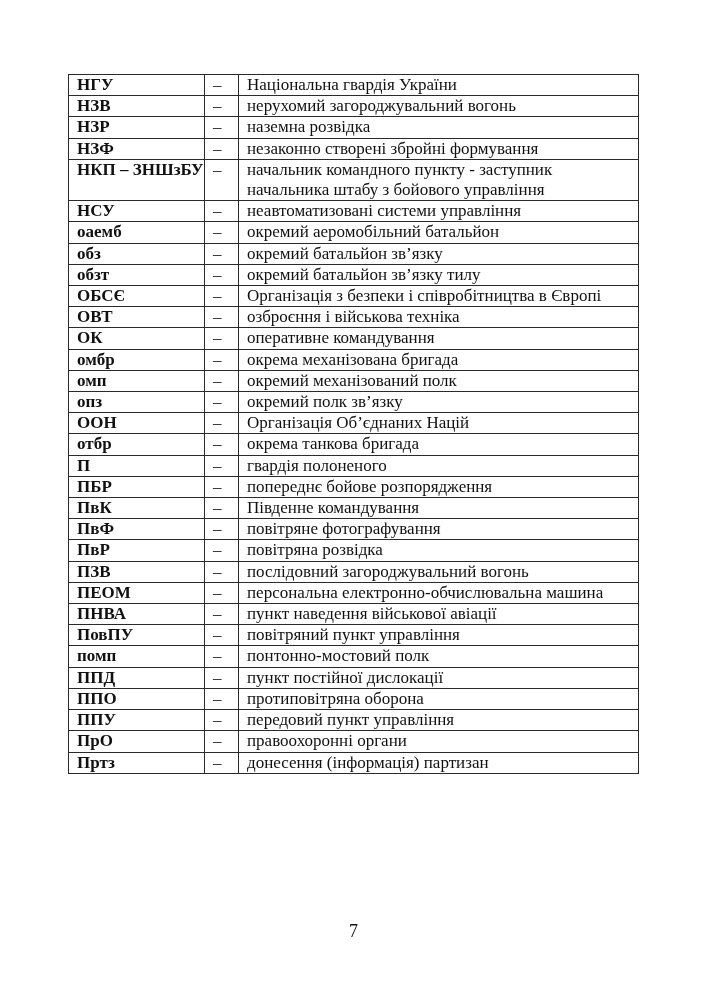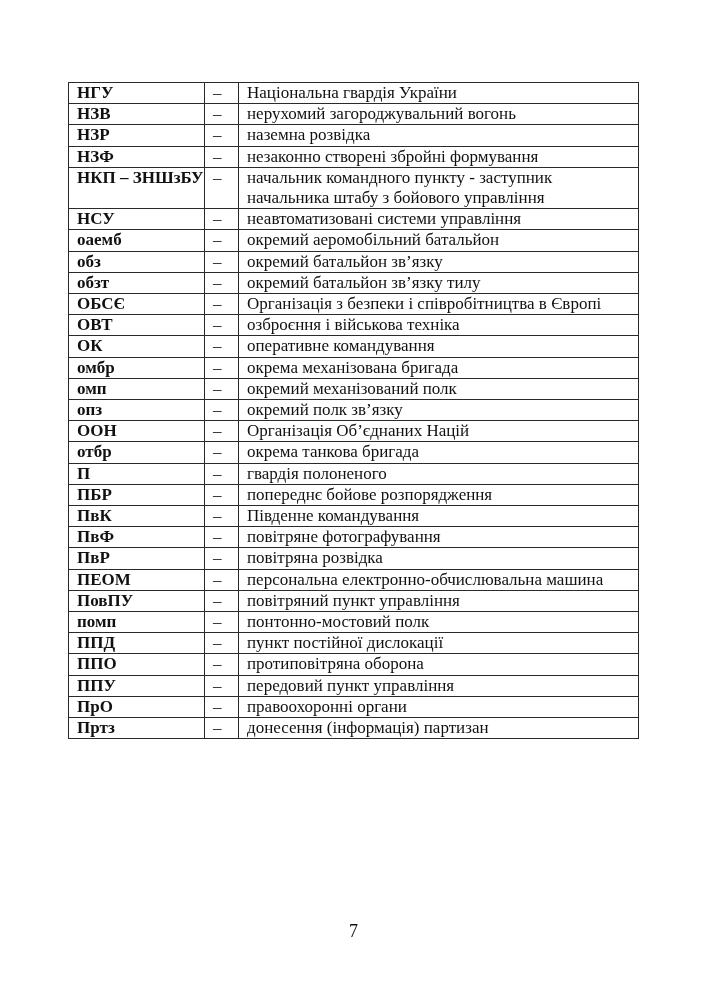--- a/index.html
+++ b/index.html
@@ -1,19 +1,19 @@
 <!DOCTYPE html>
 <html><head>
   <meta charset="utf-8">
   <style>
     html, body { margin: 0; padding: 0; background: #ffffff; }
     body { width: 707px; height: 1000px; position: relative; overflow: hidden;
            font-family: "Liberation Serif", "DejaVu Serif", serif; color: #111; }
     .page { position: absolute; left: 0; top: 0; width: 707px; height: 1000px; background: #fff; }
-    table.abbr { position: absolute; left: 68px; top: 82px; width: 570px;
+    table.abbr { position: absolute; left: 68px; top: 74px; width: 570px;
                  border-collapse: collapse; table-layout: fixed; }
     table.abbr td { border: 1.3px solid #2a2a2a; padding: 0 0 0 8px; vertical-align: top;
                     font-size: 17px; line-height: 20.2px; }
     col.c1 { width: 136px; }
     col.c2 { width: 34px; }
     col.c3 { width: 400px; }
     td.abbr-cell { font-weight: bold; }
     td.dash-cell { padding-left: 9px; }
     td.def-cell { padding-left: 8px; }
     .page-number { position: absolute; left: 0; width: 707px; top: 921px; text-align: center;
@@ -134,23 +134,33 @@
           <td class="abbr-cell">ПвФ</td>
           <td class="dash-cell">–</td>
           <td class="def-cell">повітряне фотографування</td>
         </tr>
         <tr>
           <td class="abbr-cell">ПвР</td>
           <td class="dash-cell">–</td>
           <td class="def-cell">повітряна розвідка</td>
         </tr>
         <tr>
+          <td class="abbr-cell">ПЗВ</td>
+          <td class="dash-cell">–</td>
+          <td class="def-cell">послідовний загороджувальний вогонь</td>
+        </tr>
+        <tr>
           <td class="abbr-cell">ПЕОМ</td>
           <td class="dash-cell">–</td>
           <td class="def-cell">персональна електронно-обчислювальна машина</td>
+        </tr>
+        <tr>
+          <td class="abbr-cell">ПНВА</td>
+          <td class="dash-cell">–</td>
+          <td class="def-cell">пункт наведення військової авіації</td>
         </tr>
         <tr>
           <td class="abbr-cell">ПовПУ</td>
           <td class="dash-cell">–</td>
           <td class="def-cell">повітряний пункт управління</td>
         </tr>
         <tr>
           <td class="abbr-cell">помп</td>
           <td class="dash-cell">–</td>
           <td class="def-cell">понтонно-мостовий полк</td>

